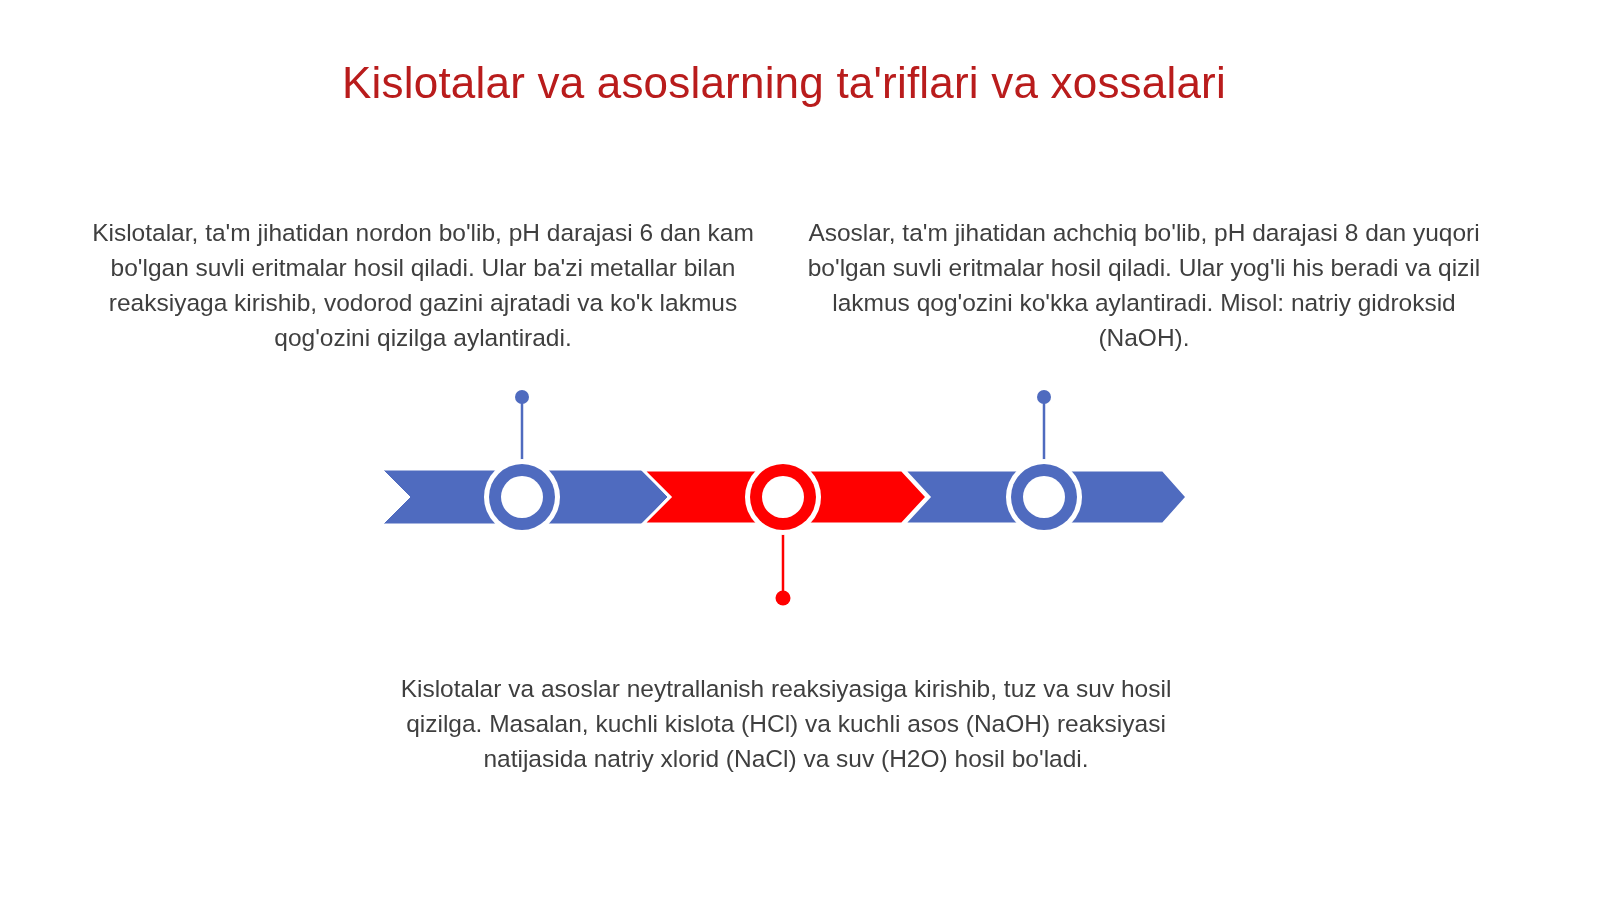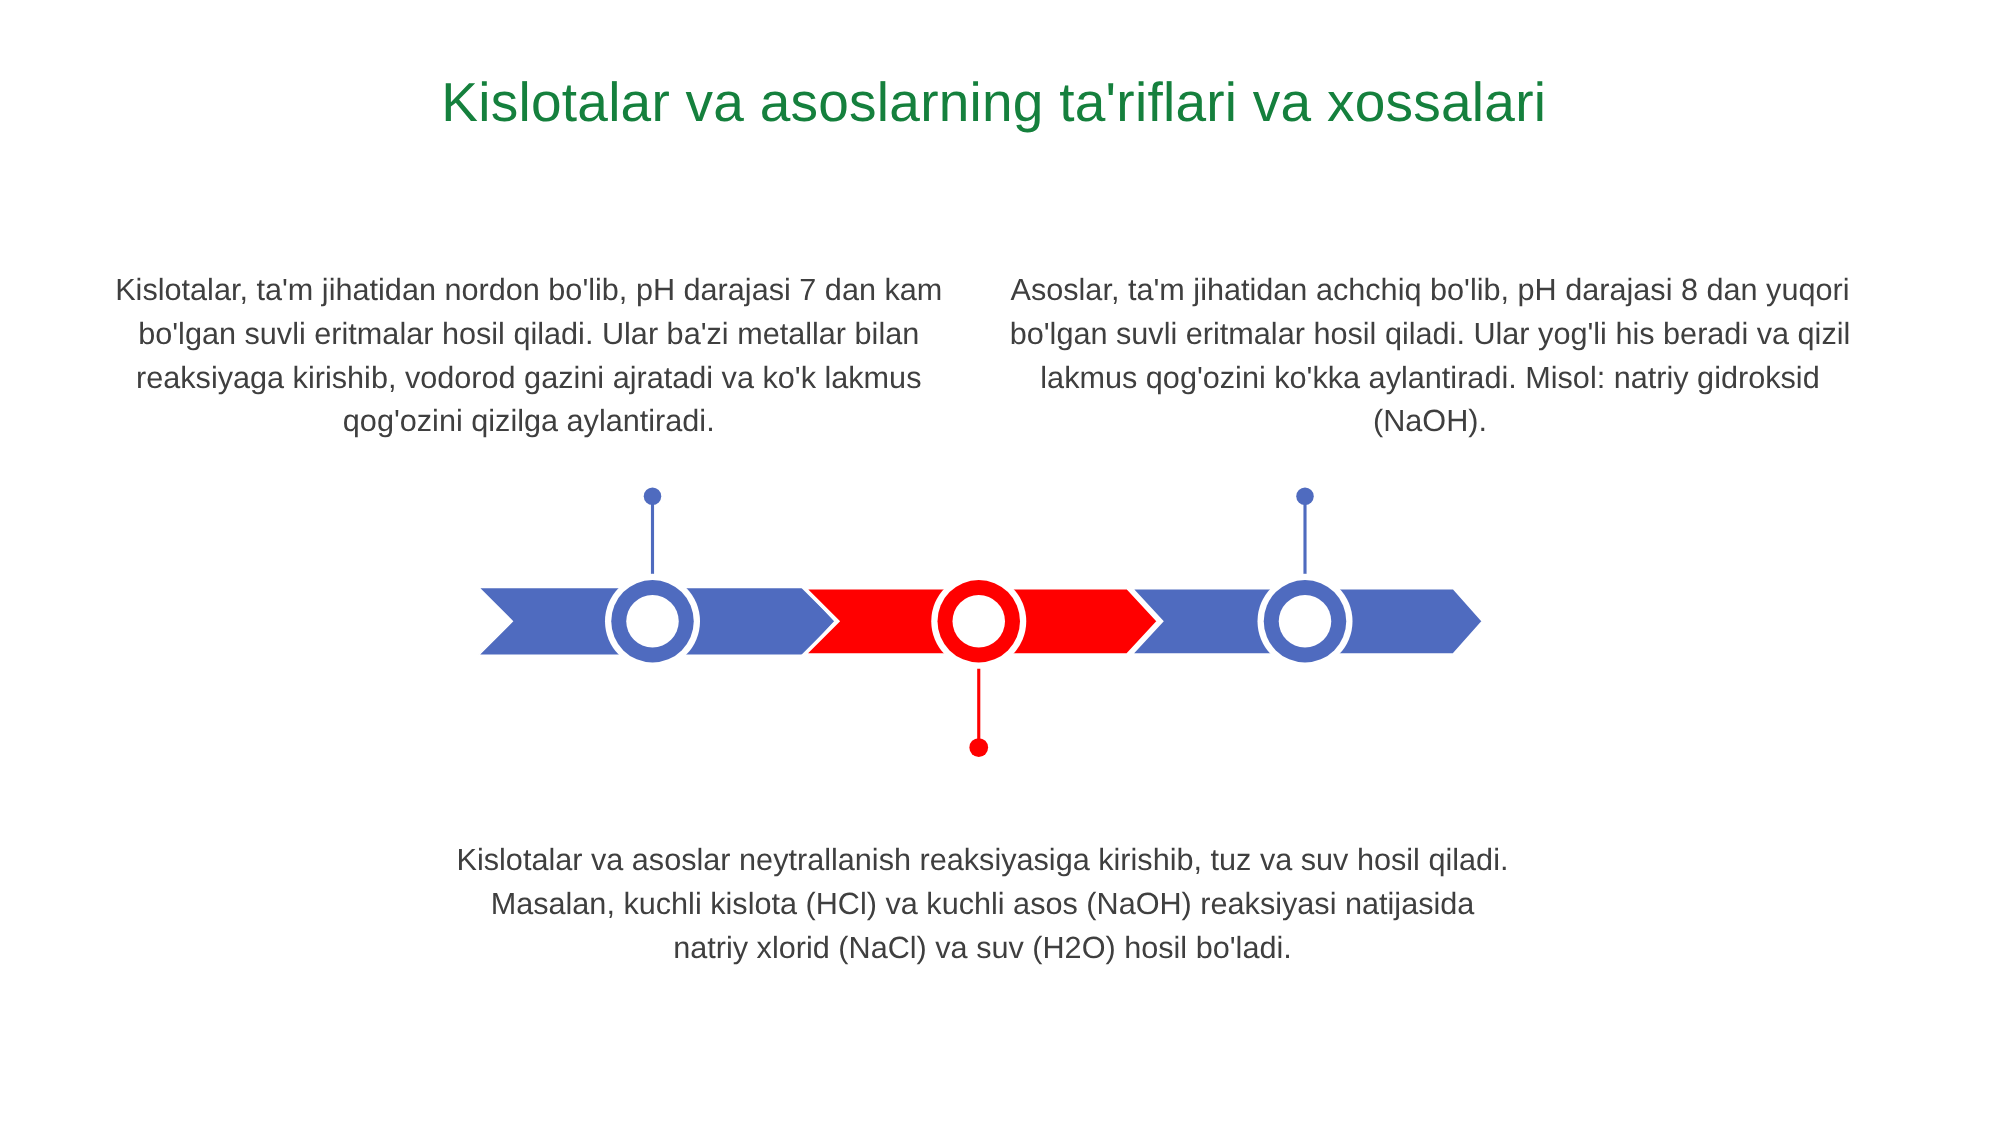--- a/index.html
+++ b/index.html
@@ -1,37 +1,37 @@
 <!DOCTYPE html>
 <html><head>
 <meta charset="utf-8">
 <style>
   html, body { margin: 0; padding: 0; }
   body {
     width: 1600px; height: 899px; background: #ffffff; position: relative; overflow: hidden;
     font-family: "Liberation Sans", "DejaVu Sans", sans-serif; color: #3a3a3a;
   }
   .title {
-    position: absolute; left: 11px; top: 58px; width: 1568px; text-align: center;
-    font-size: 44px; color: #15803d; letter-spacing: 0.2px;
+    position: absolute; left: 0; top: 58px; width: 1568px; text-align: center;
+    font-size: 44px; color: #b91c1c; letter-spacing: 0.2px;
   }
   .text-block {
     position: absolute; text-align: center; font-size: 24.5px; line-height: 35px; color: #3f3f3f;
   }
   .tb-left { left: 78px; top: 215px; width: 690px; }
   .tb-right { left: 806px; top: 215px; width: 676px; }
   .tb-bottom { left: 360px; top: 671px; width: 852px; }
   svg.timeline { position: absolute; left: 0; top: 0; }
 </style>
 </head>
 <body>
 
 <div class="title">Kislotalar va asoslarning ta'riflari va xossalari</div>
 
-<div class="text-block tb-left">Kislotalar, ta'm jihatidan nordon bo'lib, pH darajasi 7 dan kam bo'lgan suvli eritmalar hosil qiladi. Ular ba'zi metallar bilan reaksiyaga kirishib, vodorod gazini ajratadi va ko'k lakmus qog'ozini qizilga aylantiradi.</div>
+<div class="text-block tb-left">Kislotalar, ta'm jihatidan nordon bo'lib, pH darajasi 6 dan kam bo'lgan suvli eritmalar hosil qiladi. Ular ba'zi metallar bilan reaksiyaga kirishib, vodorod gazini ajratadi va ko'k lakmus qog'ozini qizilga aylantiradi.</div>
 <div class="text-block tb-right">Asoslar, ta'm jihatidan achchiq bo'lib, pH darajasi 8 dan yuqori bo'lgan suvli eritmalar hosil qiladi. Ular yog'li his beradi va qizil lakmus qog'ozini ko'kka aylantiradi. Misol: natriy gidroksid (NaOH).</div>
 
 <svg class="timeline" width="1600" height="899">
 
   <g>
     <polygon points="383,470 643,470 668,497 643,524 383,524 410,497" fill="#4f6bbf" stroke="#ffffff" stroke-width="1"></polygon>
     <line x1="522" y1="397" x2="522" y2="470" stroke="#4f6bbf" stroke-width="2.5"></line>
     <circle cx="522" cy="397" r="7" fill="#4f6bbf"></circle>
     <circle cx="522" cy="497" r="38" fill="#ffffff"></circle>
     <circle cx="522" cy="497" r="33" fill="#4f6bbf"></circle>
@@ -50,13 +50,13 @@
   <g>
     <polygon points="904,470 1163,470 1187,497 1163,524 904,524 929,497" fill="#4f6bbf" stroke="#ffffff" stroke-width="3"></polygon>
     <line x1="1044" y1="397" x2="1044" y2="470" stroke="#4f6bbf" stroke-width="2.5"></line>
     <circle cx="1044" cy="397" r="7" fill="#4f6bbf"></circle>
     <circle cx="1044" cy="497" r="38" fill="#ffffff"></circle>
     <circle cx="1044" cy="497" r="33" fill="#4f6bbf"></circle>
     <circle cx="1044" cy="497" r="21" fill="#ffffff"></circle>
   </g>
 </svg>
 
-<div class="text-block tb-bottom">Kislotalar va asoslar neytrallanish reaksiyasiga kirishib, tuz va suv hosil qiladi. Masalan, kuchli kislota (HCl) va kuchli asos (NaOH) reaksiyasi natijasida natriy xlorid (NaCl) va suv (H2O) hosil bo'ladi.</div>
+<div class="text-block tb-bottom">Kislotalar va asoslar neytrallanish reaksiyasiga kirishib, tuz va suv hosil qizilga. Masalan, kuchli kislota (HCl) va kuchli asos (NaOH) reaksiyasi natijasida natriy xlorid (NaCl) va suv (H2O) hosil bo'ladi.</div>
 
 </body></html>

